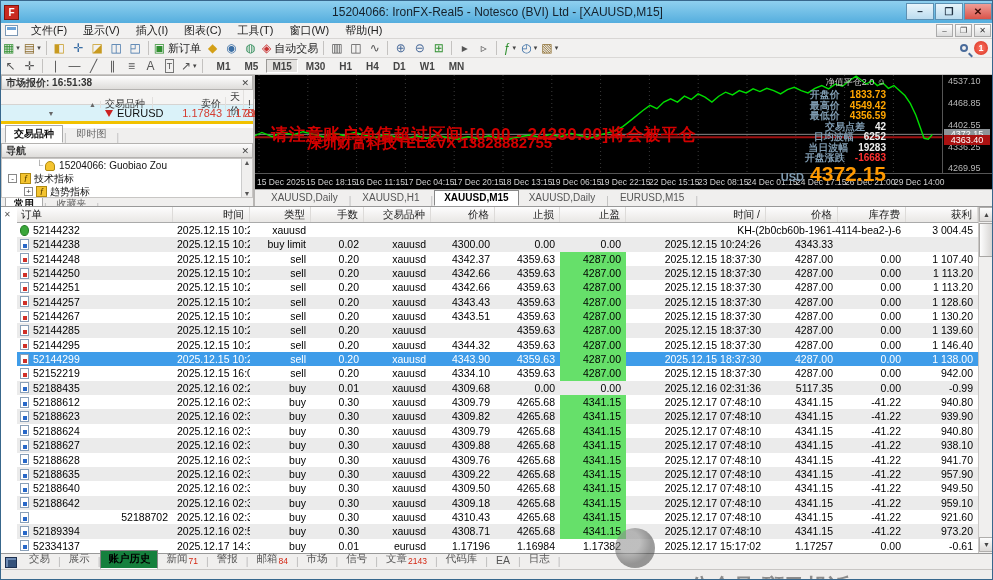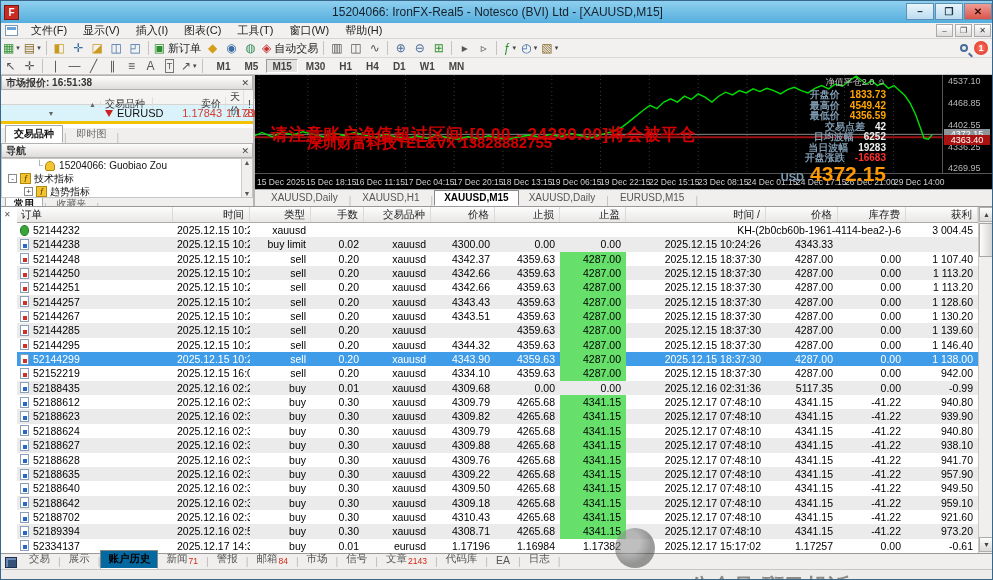--- a/index.html
+++ b/index.html
@@ -131,21 +131,21 @@
     border:1px solid #b0aeac; font-size:7px; color:#444; text-align:center; line-height:14px; }
   .vs-thumb { position:absolute; left:0; top:16px; width:15px; height:34px; background:linear-gradient(90deg,#fdfdfd,#d4d2d0);
     border:1px solid #a8a6a4; }
 
   
   .bottom-tabs { position:absolute; left:0; top:552px; width:993px; height:16px; background:#f0efee;
     border-top:1px solid #999; display:flex; align-items:flex-end; font-size:10.5px; color:#555; padding-left:2px; }
   .term-ico { width:12px; height:11px; background:#35527a; margin:0 4px 1px 2px;
     box-shadow:inset 0 0 0 1px #1d3050, inset 3px 3px 0 #6f8cb4; flex:none; }
   .btab { padding:1px 7px 2px 7px; border:1px solid transparent; white-space:nowrap; }
-  .btab.active { background:#0369a1; border:1px solid #888; border-bottom-color:#fff; color:#000; font-weight:bold; }
+  .btab.active { background:#15803d; border:1px solid #888; border-bottom-color:#fff; color:#000; font-weight:bold; }
   .btab .cnt { color:#d42814; font-size:8.5px; vertical-align:-2px; margin-left:1px; }
   .btab-sep { color:#bbb; margin:0 0 2px 0; }
 
   
   .statusbar { position:absolute; left:0; top:568px; width:993px; height:12px; background:#efedec;
     border-top:1px solid #c8c6c4; overflow:hidden; }
   .status-crop { position:absolute; left:688px; top:2px; font-size:22px; font-weight:bold; color:#6b6b6b; opacity:0.75; white-space:nowrap; }
   .watermark { position:absolute; left:614px; top:527px; display:flex; align-items:center; gap:12px;
     z-index:40; opacity:0.55; pointer-events:none; }
   .wm-logo { width:40px; height:40px; border-radius:50%; background:radial-gradient(circle at 35% 35%, #8a8a8a 0 30%, #4a4a4a 60%); flex:none; }
@@ -850,21 +850,21 @@
         <div class="tcell" style="width: 67px;">xauusd</div>
         <div class="tcell" style="width: 64px;">4309.18</div>
         <div class="tcell" style="width: 65px;">4265.68</div>
         <div class="tcell green" style="width: 66px;">4341.15</div>
         <div class="tcell" style="width: 140px;">2025.12.17 07:48:10</div>
         <div class="tcell" style="width: 72px;">4341.15</div>
         <div class="tcell" style="width: 68px;">-41.22</div>
         <div class="tcell" style="width: 72px;">959.10</div>
       </div>
       <div class="trow">
-        <div class="tcell first" style="width: 156px;">
+        <div class="tcell first" style="width: 156px; justify-content: space-between;">
           <span class="doc buy">
             <i></i>
           </span>
           <span>52188702</span>
         </div>
         <div class="tcell" style="width: 77px;">2025.12.16 02:36:39</div>
         <div class="tcell" style="width: 61px;">buy</div>
         <div class="tcell" style="width: 53px;">0.30</div>
         <div class="tcell" style="width: 67px;">xauusd</div>
         <div class="tcell" style="width: 64px;">4310.43</div>

